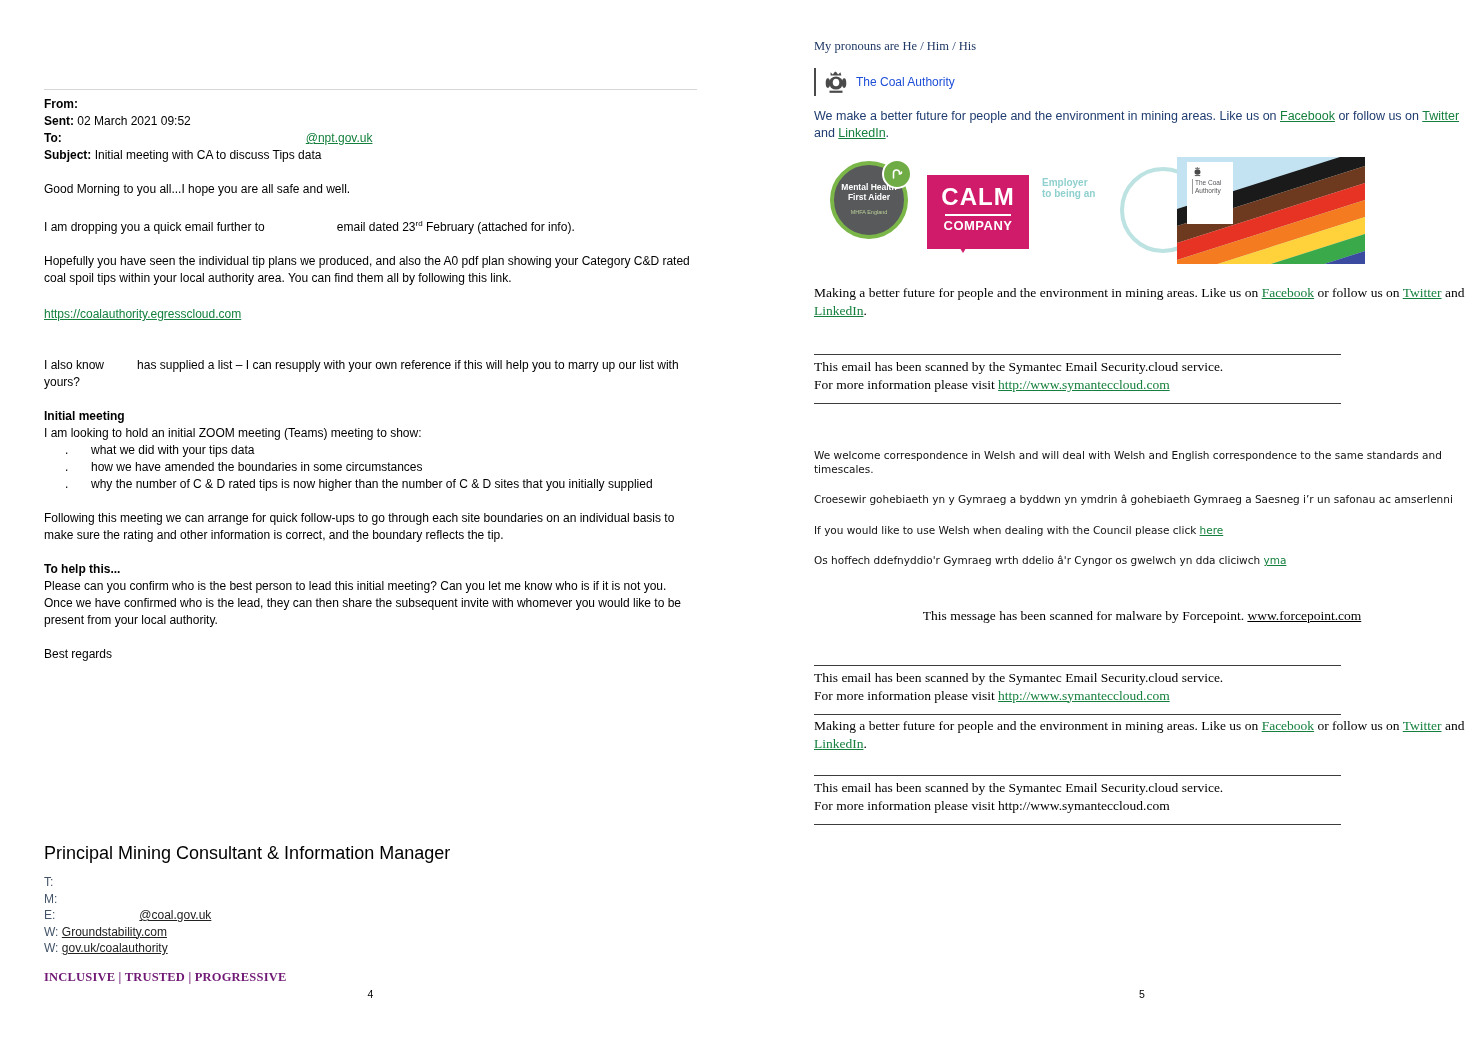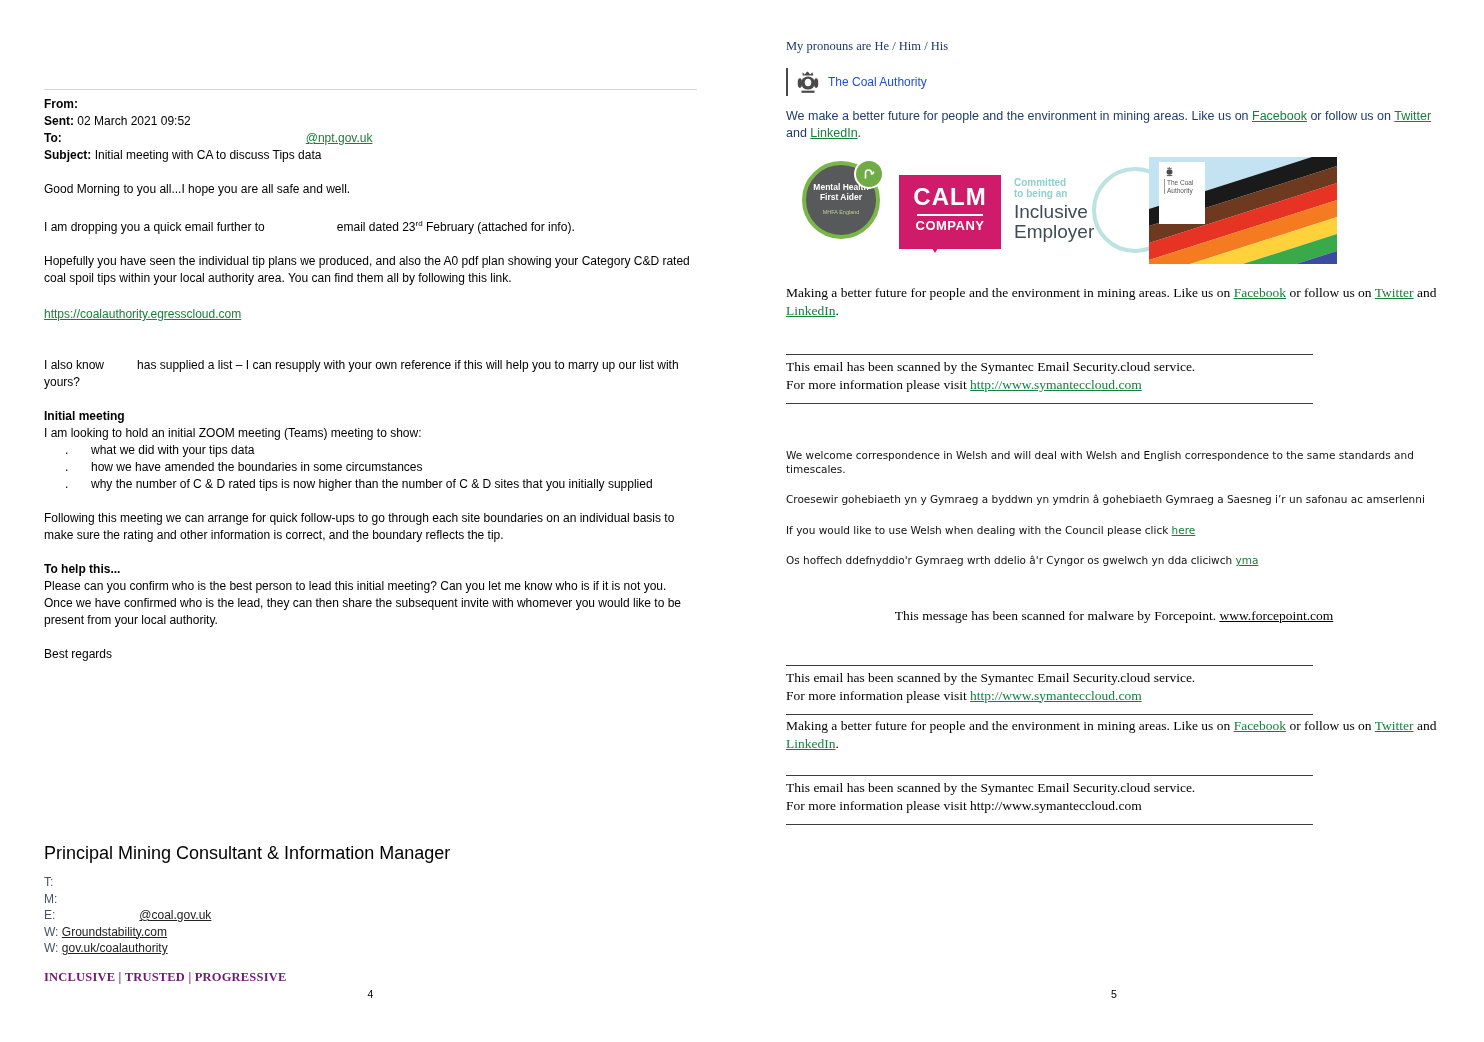--- a/index.html
+++ b/index.html
@@ -1,20 +1,20 @@
 <!DOCTYPE html>
 <html><head>
 <meta charset="utf-8">
 <style>
   html,body{margin:0;padding:0;background:#ffffff;}
   body{width:1484px;height:1042px;position:relative;overflow:hidden;
        font-family:"Liberation Sans",sans-serif;color:#000;}
   .page{position:absolute;top:0;}
   .page-left{left:44px;width:653px;}
-  .page-right{left:786px;width:656px;}
+  .page-right{left:814px;width:656px;}
 
   
   .top-rule{margin:89px 0 0 0;border:none;border-top:1px solid #d6d6d6;}
   .mail-header{margin-top:6px;font-size:12px;line-height:17px;}
   .mail-header b{font-weight:bold;}
   .gap{display:inline-block;height:1px;}
   .gap-to{width:244px;} .gap-mid{width:72px;} .gap-sm{width:33px;} .gap-e{width:84px;}
   .para{font-size:12px;line-height:17px;margin:17px 0 0 0;}
   .para.tight{margin-top:0;}
   a, .lnk{color:#15803d;text-decoration:underline;cursor:pointer;}
@@ -180,22 +180,21 @@
 
     <div class="badge calm">
       <div class="calm-l1">CALM</div>
       <hr class="calm-rule">
       <div class="calm-l2">COMPANY</div>
     </div>
 
     <div class="badge incl">
       <div class="incl-circle"></div>
       <div class="incl-txt">
-        <div class="incl-pre"><span>Committed</span><br><span>to being an</span></div>
-        <div class="incl-main"><span>Inclusive</span><br><span>Employer</span></div>
+        <div class="incl-pre"><span>Employer</span><br><span>to being an</span></div>
       </div>
     </div>
 
     <div class="badge flag">
       <svg width="188" height="107" viewBox="0 0 188 107">
         <rect width="188" height="107" fill="#C3E3F2"></rect>
         <path d="M0,52 L188,-8 L188,9 L0,69 Z" fill="#1a1a1a"></path>
         <path d="M0,69 L188,9 L188,26 L0,86 Z" fill="#6d3a1f"></path>
         <path d="M0,86 L188,26 L188,43 L0,103 Z" fill="#e63323"></path>
         <path d="M0,103 L188,43 L188,60 L0,120 Z" fill="#f47b20"></path>

